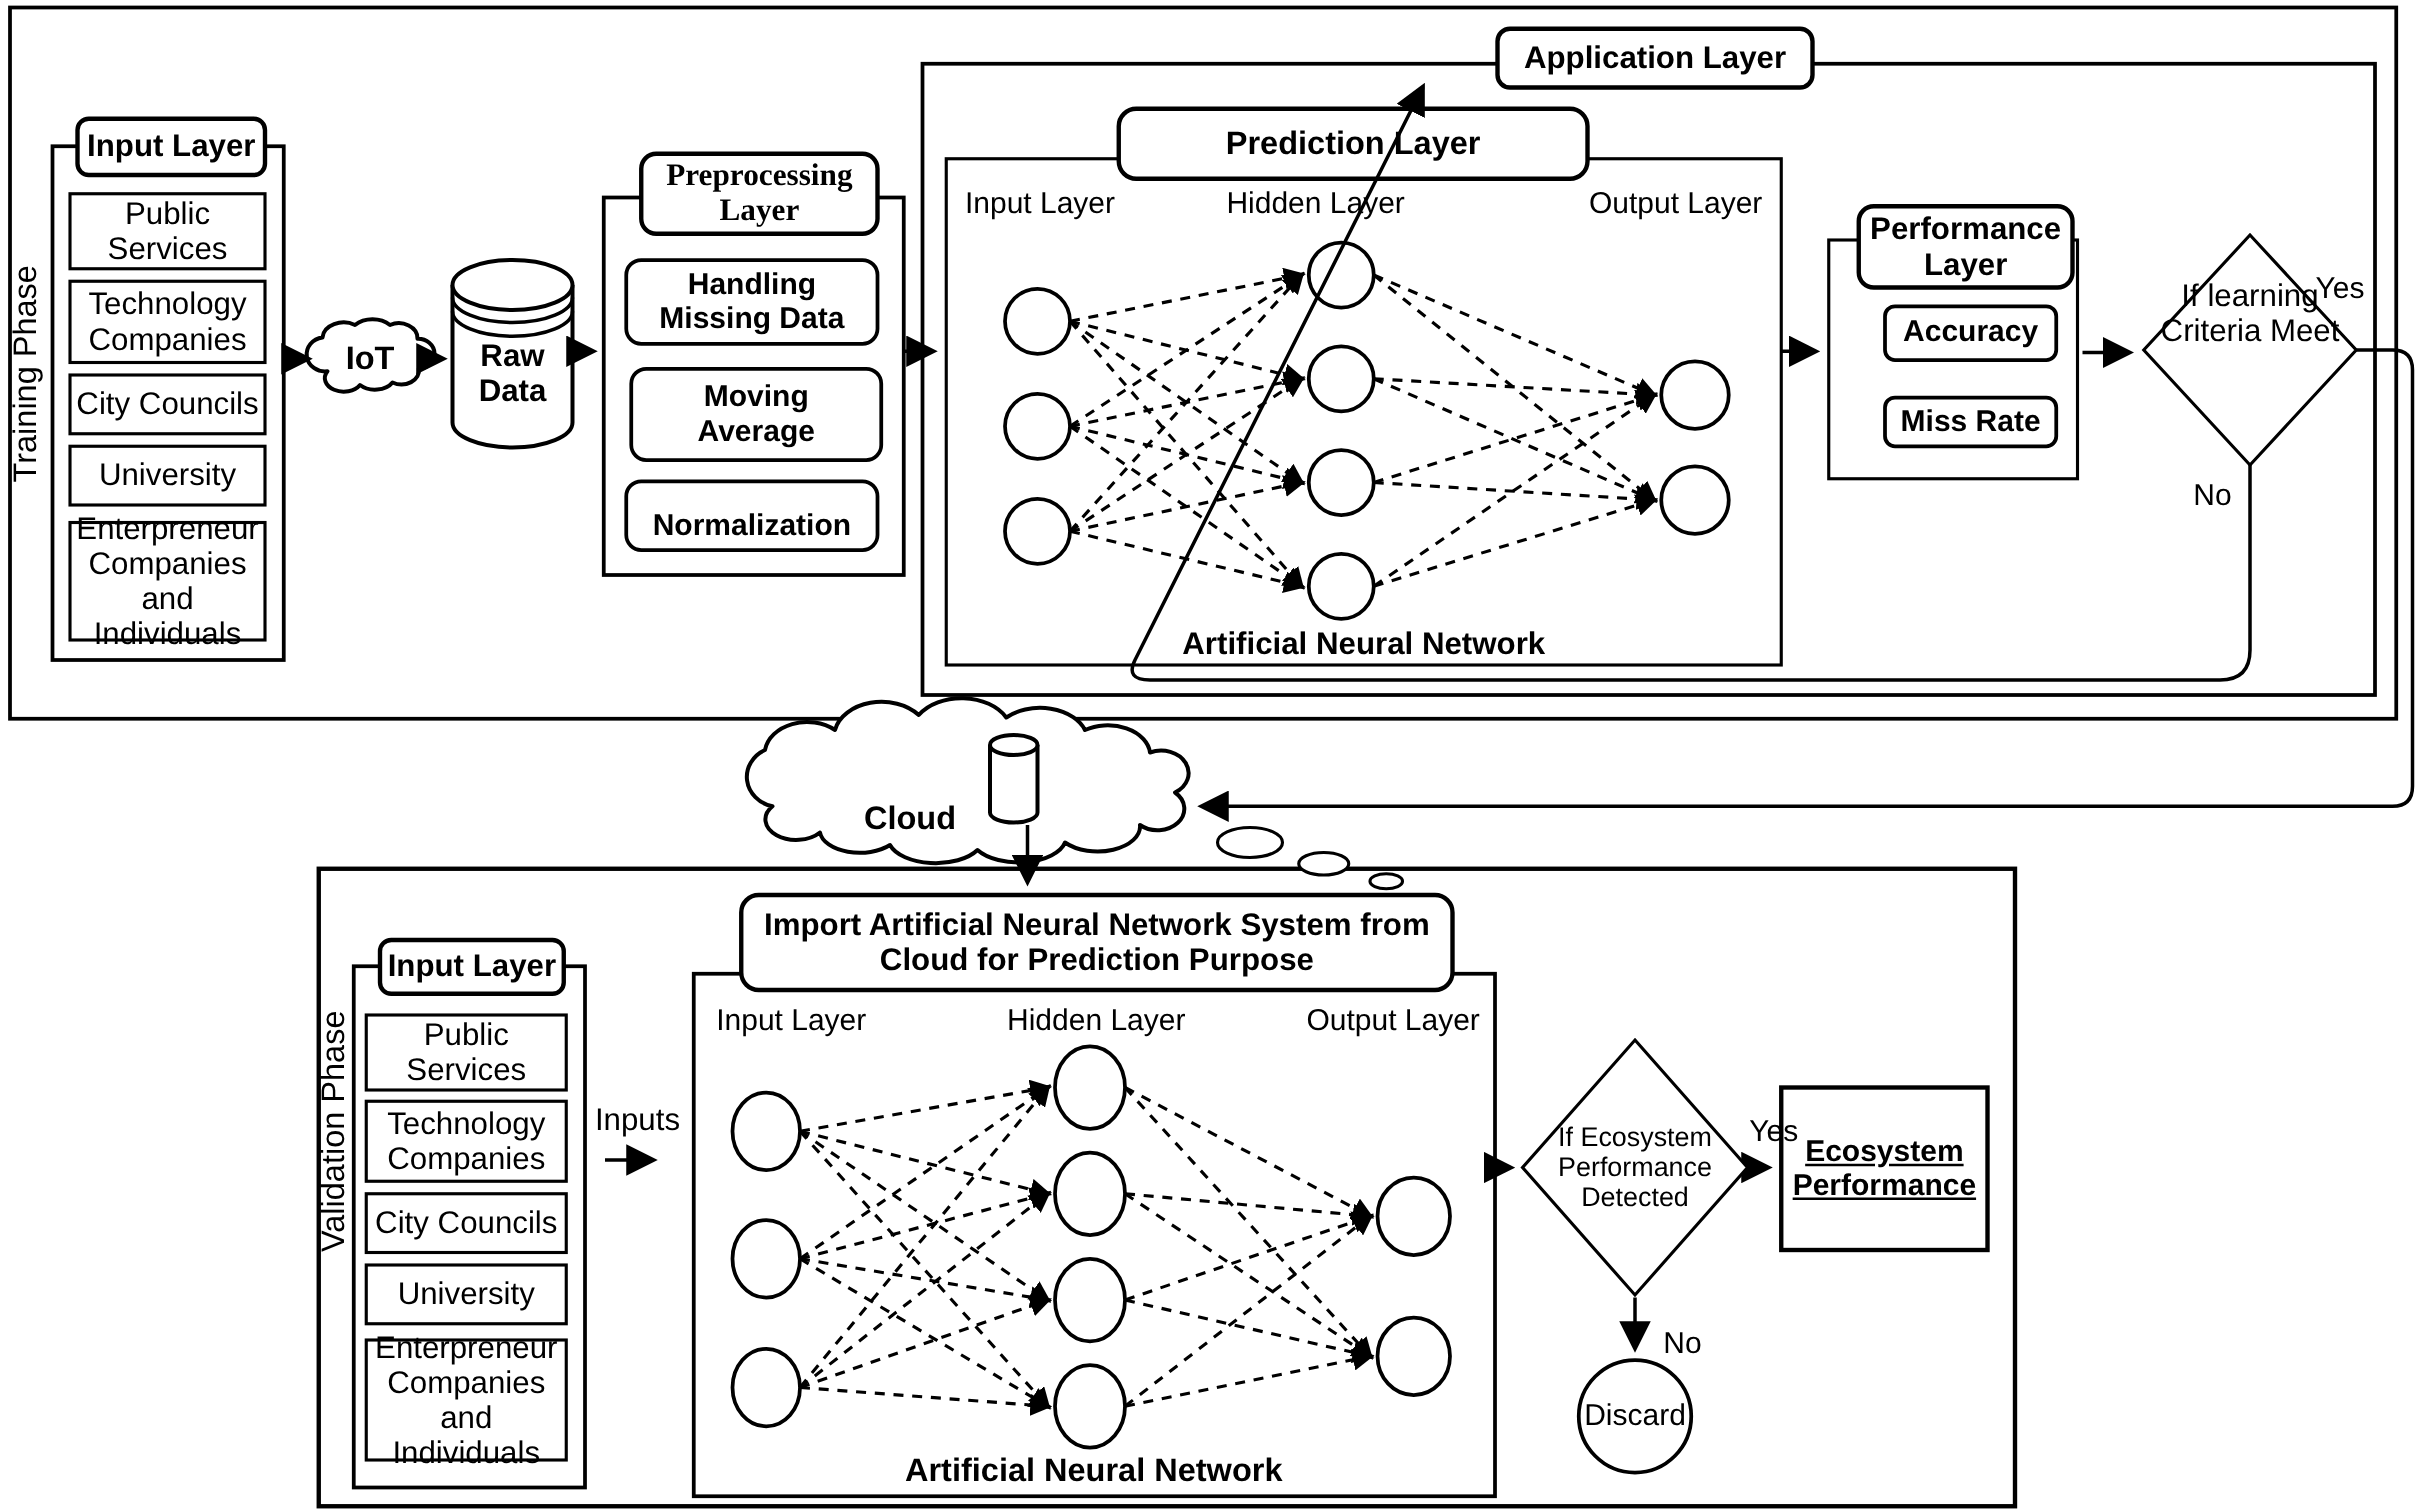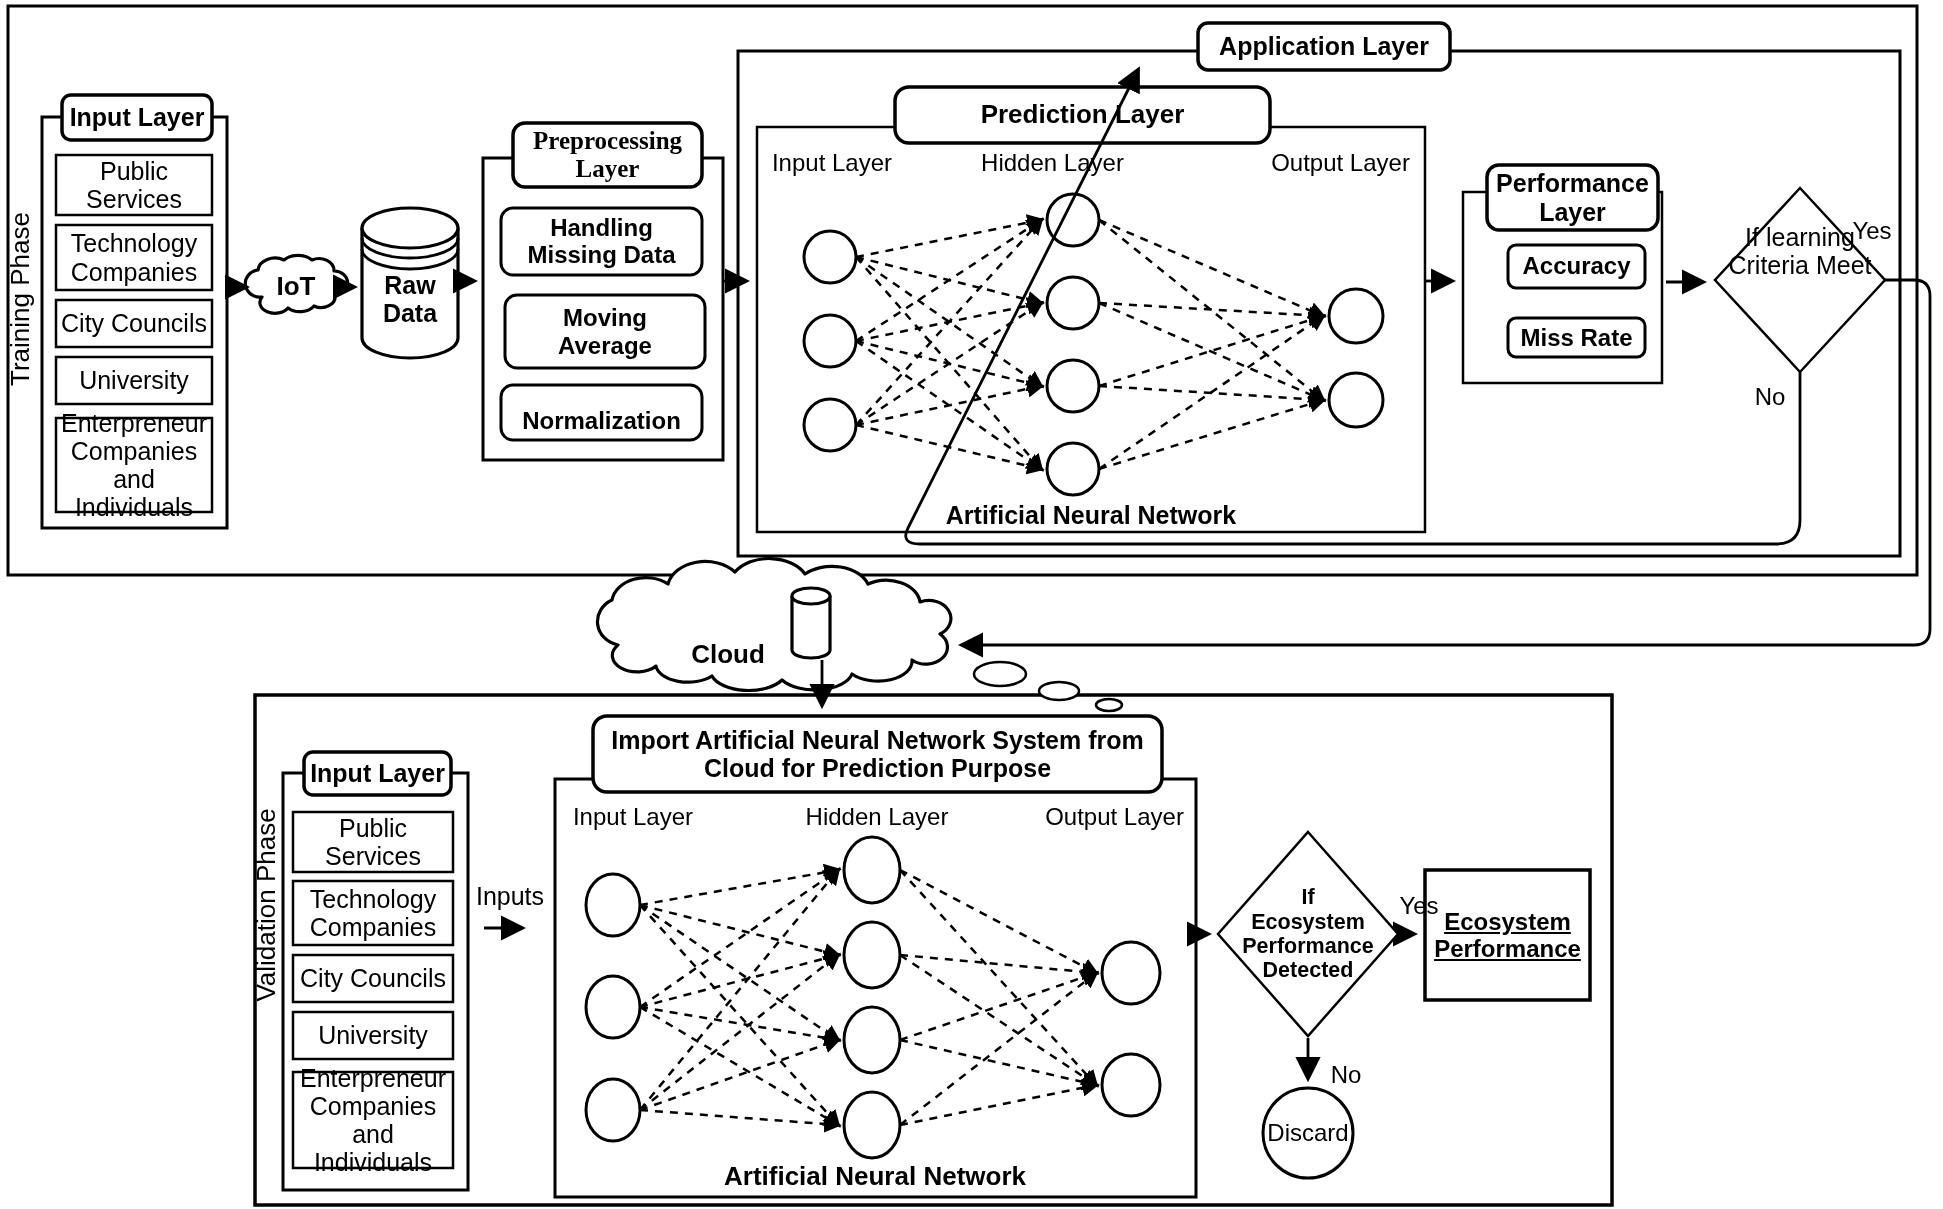--- a/index.html
+++ b/index.html
@@ -2,21 +2,21 @@
 <html><head>
 <meta charset="utf-8">
 <style>
   html,body{margin:0;padding:0;background:#fff;}
   .canvas{position:relative;width:1943px;height:1209px;background:#fff;overflow:hidden;
           font-family:"Liberation Sans",sans-serif;color:#000;}
   .canvas svg{position:absolute;left:0;top:0;}
   .lbl{position:absolute;display:flex;align-items:center;justify-content:center;
        text-align:center;line-height:1.13;color:#000;}
   .b{font-weight:bold;}
-  .f21{font-size:21.5px;font-weight:bold;} .f23{font-size:25px;} .f24{font-size:24px;}
+  .f21{font-size:21.5px;} .f23{font-size:25px;} .f24{font-size:24px;}
   .f25{font-size:25px;} .f26{font-size:26px;}
   .rot{transform:rotate(-90deg);}
   
   .box   {fill:#fff;stroke:#000;stroke-width:3;}
   .boxthin{fill:#fff;stroke:#000;stroke-width:2.5;}
   .title {fill:#fff;stroke:#000;stroke-width:3.5;}
   .flow  {fill:none;stroke:#000;stroke-width:2.8;}
   .conn  {fill:none;stroke:#000;stroke-width:2.5;stroke-dasharray:8 7;}
   .node  {fill:#fff;stroke:#000;stroke-width:3;}
   .shape {fill:#fff;stroke:#000;stroke-width:3.2;stroke-linejoin:round;}

